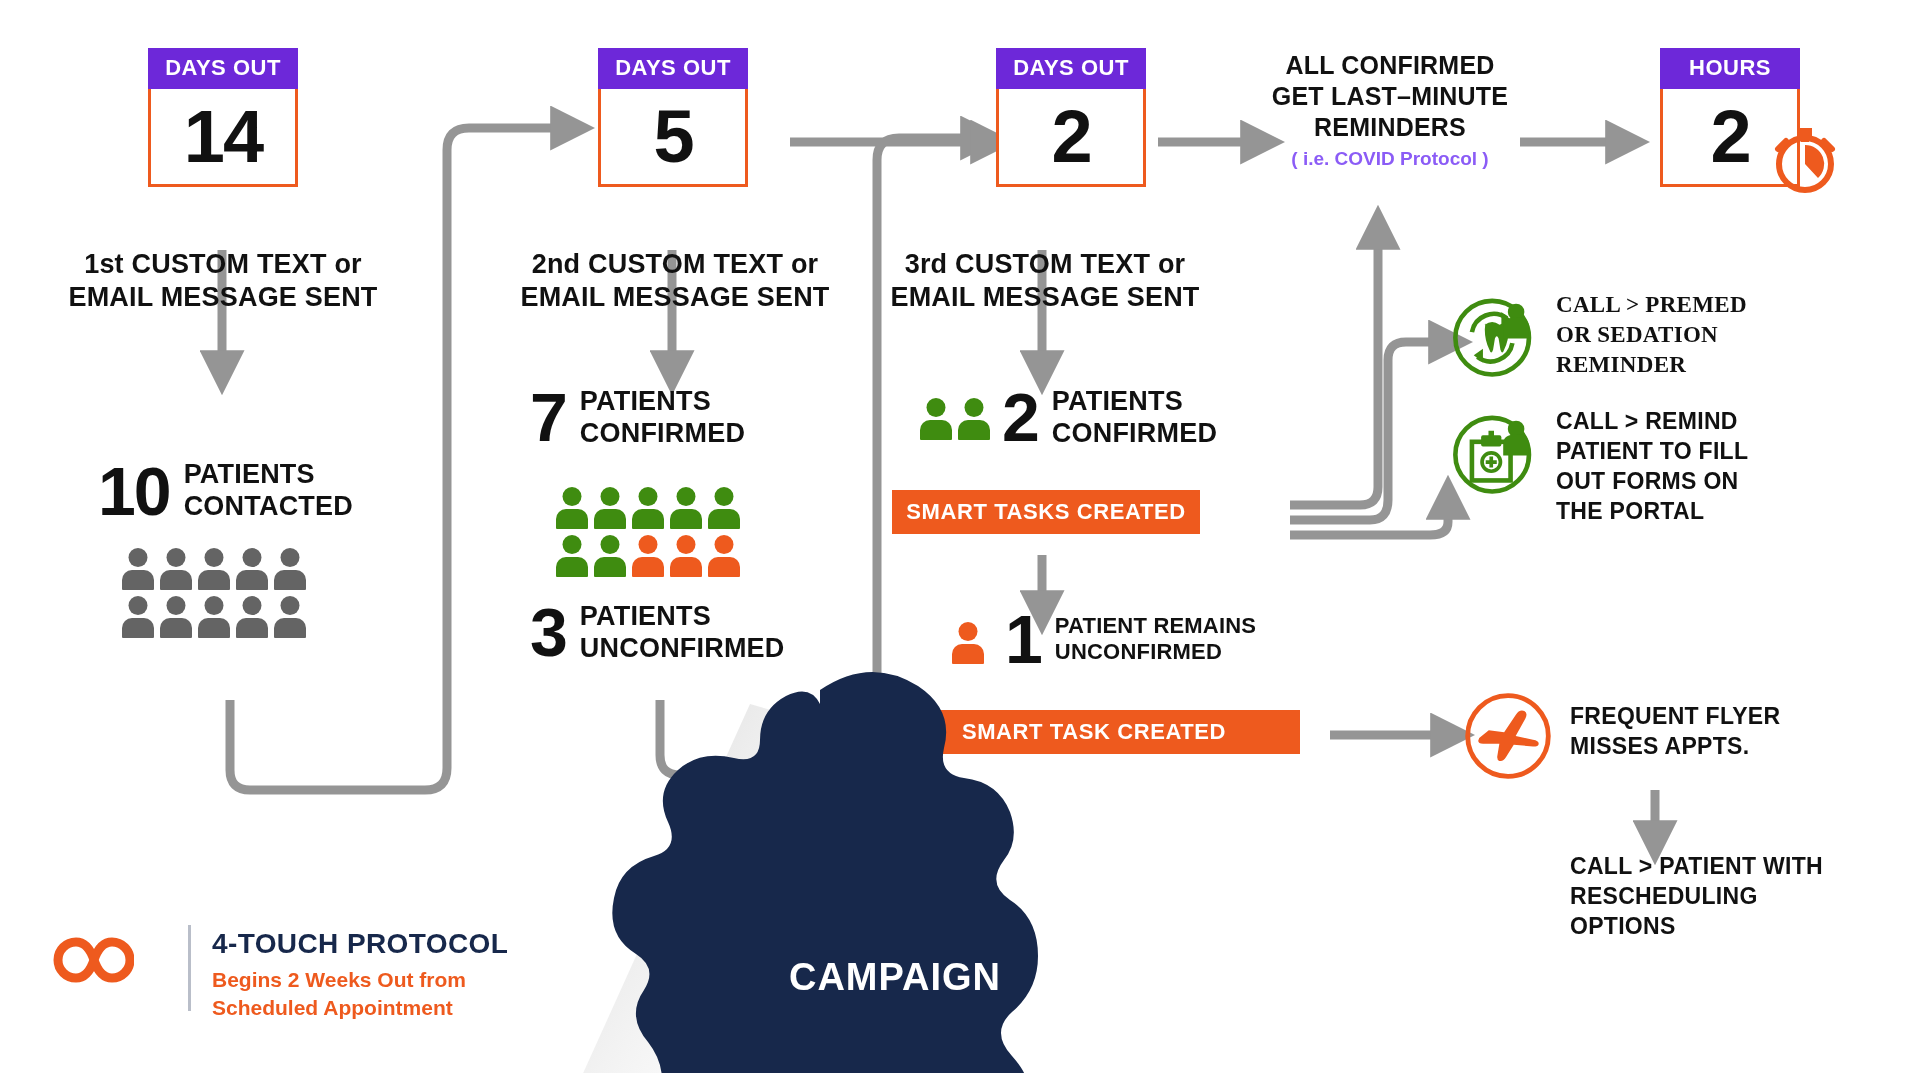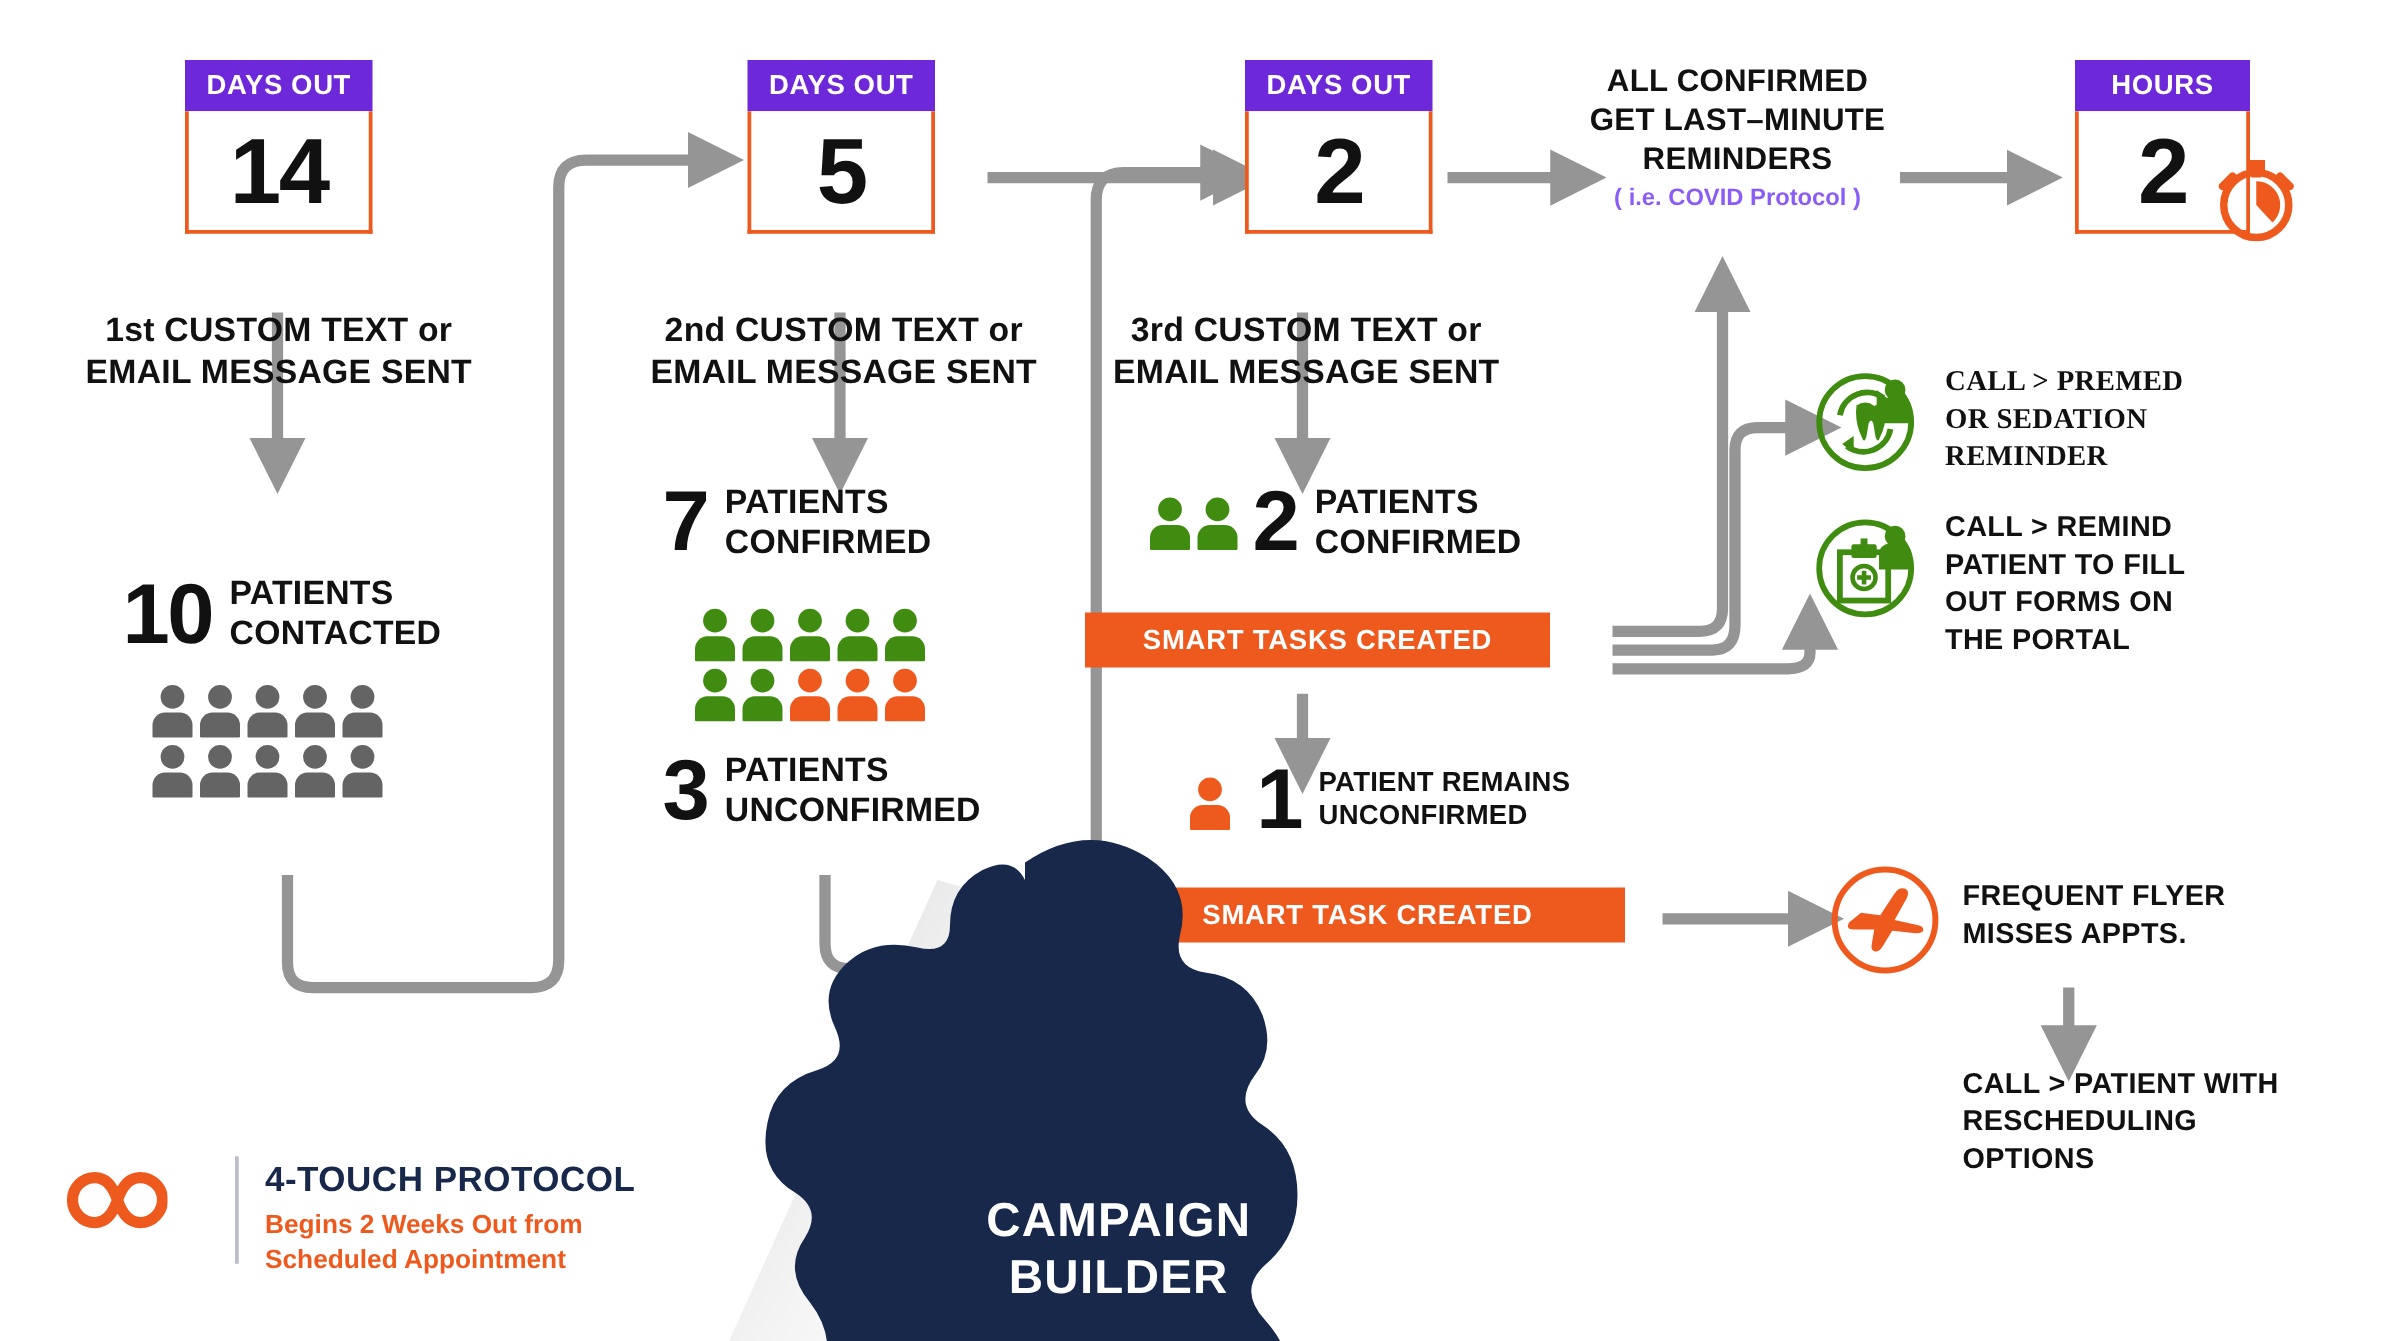--- a/index.html
+++ b/index.html
@@ -295,21 +295,21 @@
         <div class="body"></div>
       </div>
   </div>
 
   <div class="stat" style="left:1002px; top:385px;">
     <div class="big">2</div>
     <div class="lbl" style="white-space:pre-line;">PATIENTS
 CONFIRMED</div>
   </div>
 
-  <div class="bar" style="left:868px; top:490px; width:372px;">
+  <div class="bar" style="left:892px; top:490px; width:308px;">
     <span>SMART TASKS CREATED</span>
   </div>
 
   <div class="ppl" style="left:952px; top:622px; width:45px;">
     <div class="person o">
         <div class="head"></div>
         <div class="body"></div>
       </div>
   </div>
 
@@ -396,21 +396,20 @@
     <path d="M160,420 L330,44 L420,70 L540,420 Z" fill="url(#shd)" transform="translate(-100,0)"></path>
     <path d="M300,30 q50,-34 98,-4 q36,24 26,62 q-6,26 20,30 q34,4 46,34
              q10,28 -6,48 q-18,24 6,40 q28,18 28,56 q0,34 -26,56
              q-22,20 0,44 q14,16 14,24 L142,420 q0,-20 -14,-38
              q-22,-26 -4,-52 q14,-22 -8,-36 q-30,-18 -22,-56
              q6,-32 40,-42 q26,-8 14,-34 q-14,-30 10,-52 q22,-20 56,-12
              q26,6 26,-18 q0,-30 26,-44 q24,-12 34,8 z" fill="#17284b"></path>
   </svg>
   <div class="blob-label">
     <div>CAMPAIGN</div>
-    <div>BUILDER</div>
   </div>
 
   <svg style="position:absolute; left:50px; top:930px;" width="84" height="62" viewBox="0 0 84 62">
     <path d="M26,12 a18,18 0 1 0 0,36 q12,0 18,-18 q6,-18 18,-18 a18,18 0 1 1 0,36
              q-12,0 -18,-18 q-6,-18 -18,-18 z" fill="none" stroke="#ee5a1e" stroke-width="9" stroke-linecap="round"></path>
   </svg>
   <div style="position:absolute; left:188px; top:925px; width:3px; height:86px;
               background:#b9bec9;"></div>
   <div class="brand-title" style="left:212px; top:928px;">4-TOUCH PROTOCOL</div>
   <div class="brand-sub" style="left:212px; top:966px; width:330px; white-space:pre-line;">Begins 2 Weeks Out from

